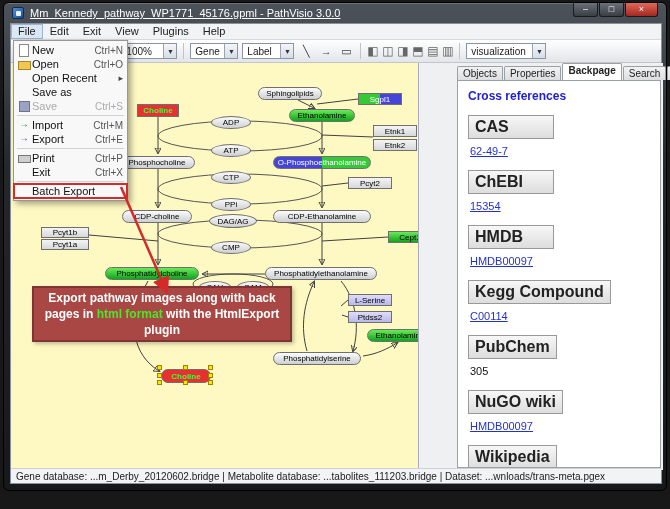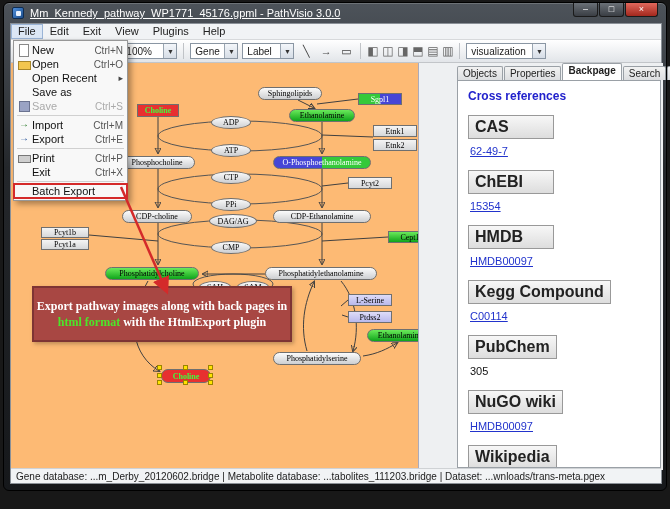--- a/index.html
+++ b/index.html
@@ -50,22 +50,22 @@
   .combo { height:16px; background:#fff; border:1px solid #8a96a3; display:flex; align-items:center;
     font-size:10px; color:#222; margin:0 2px; }
   .combo .c-text { padding:0 4px; flex:1; white-space:nowrap; overflow:hidden; }
   .combo .c-arrow { width:13px; height:100%; background:linear-gradient(#f3f6fa,#d6dde6);
     border-left:1px solid #9aa5b1; font-size:7px; color:#333; display:flex; align-items:center; justify-content:center; }
   .tb-glyph { font-size:11px; color:#444; }
   .align-icon { font-size:12px; color:#666; width:15px; text-align:center; }
 
   
   .main { position:absolute; left:0; top:39px; width:652px; height:407px; }
-  .canvas { position:absolute; left:0; top:0; width:408px; height:407px; background:#fdba74;
-    border-right:1px solid #aab; overflow:hidden;font-family:Liberation Serif, serif; }
+  .canvas { position:absolute; left:0; top:0; width:408px; height:407px; background:#fef9c3;
+    border-right:1px solid #aab; overflow:hidden; }
   .edges { position:absolute; left:0; top:0; }
   .edges line, .edges path { stroke:#404040; stroke-width:1; fill:none; }
   .edges .loop { stroke:#555; fill:none; }
 
   .node { position:absolute; border:1px solid #6f6f6f; font-size:8px; color:#000;
     display:flex; align-items:center; justify-content:center; white-space:nowrap; overflow:hidden; }
   .node.rounded { border-radius:7px; }
   .node.ellipse { border-radius:50%; }
   .n-gray.rounded, .n-gray.ellipse { background:linear-gradient(#fbfbfb,#cdcfd2); }
   .n-gray.rect { background:linear-gradient(#f4f4f4,#d6d8da); }

